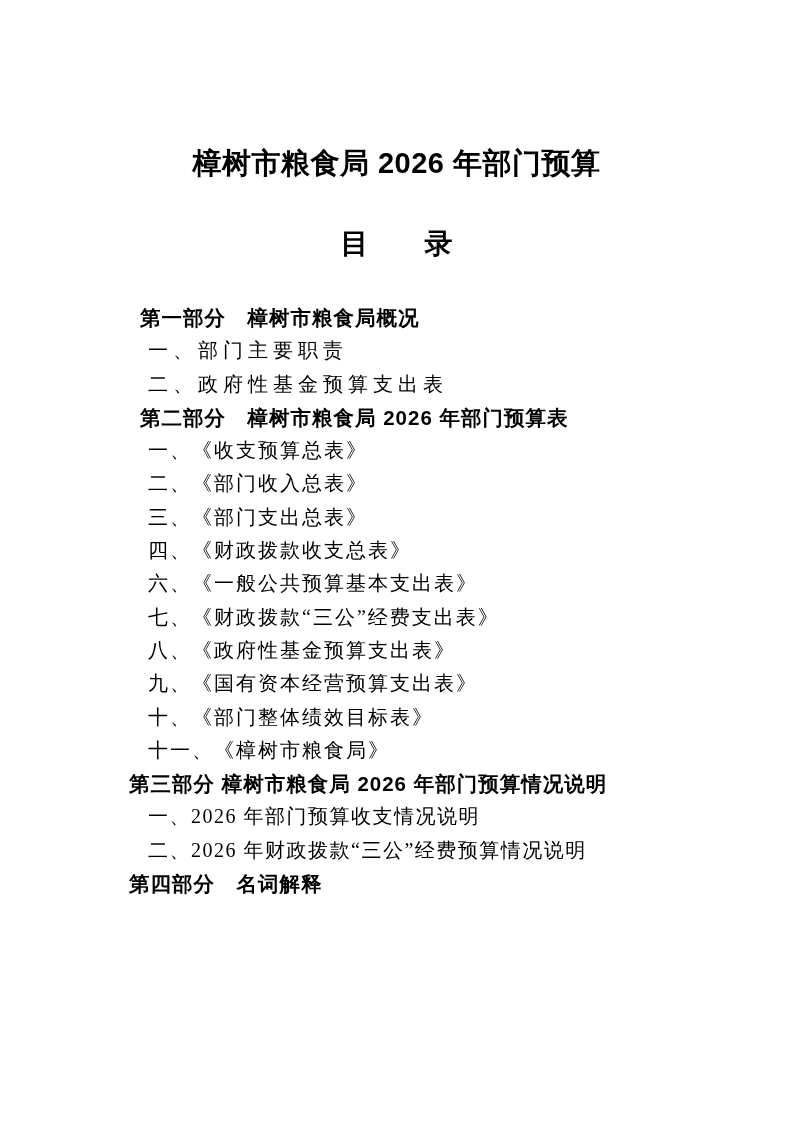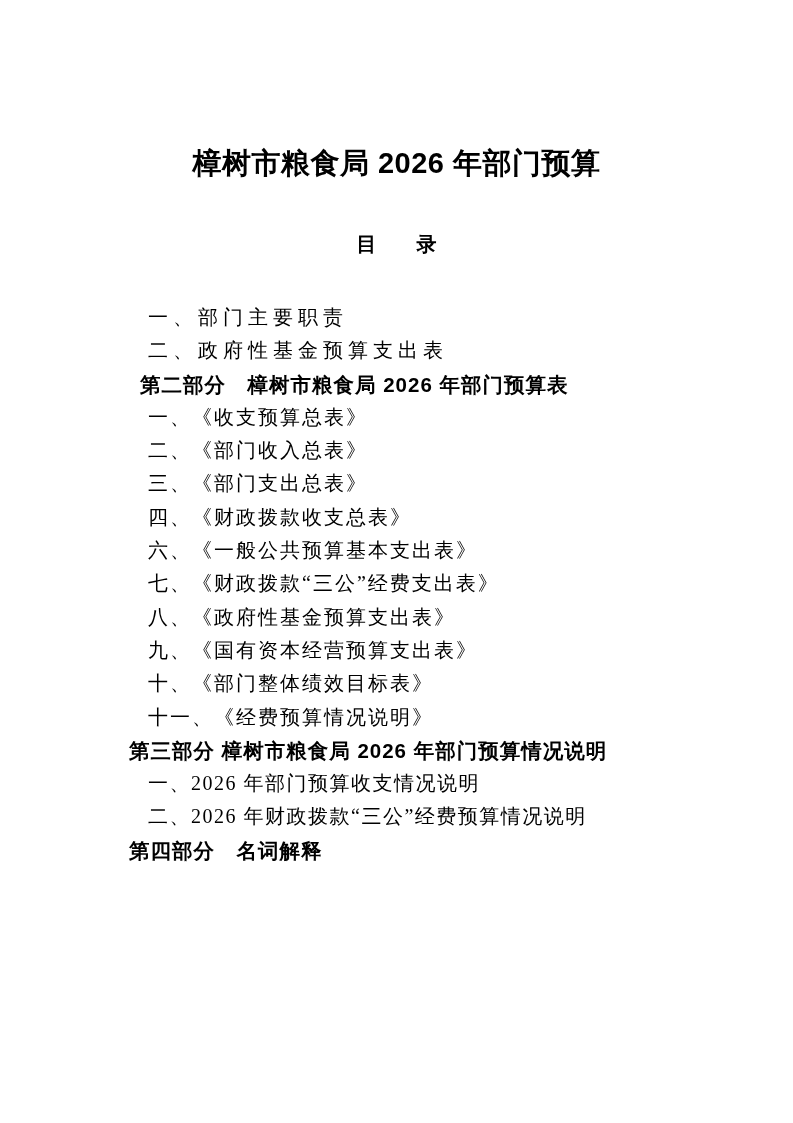--- a/index.html
+++ b/index.html
@@ -24,21 +24,21 @@
     line-height: 44px;
     letter-spacing: 0.5px;
     white-space: pre;
   }
   .toc-heading {
     position: absolute;
     top: 228px;
     left: 0;
     right: 0;
     text-align: center;
-    font-size: 20px;
+    font-size: 28px;
     font-weight: bold;
     line-height: 32px;
     white-space: pre;
   }
   .toc {
     position: absolute;
     top: 301px;
     left: 0;
     width: 100%;
   }
@@ -65,31 +65,32 @@
 </style>
 </head>
 <body>
 
 <div class="page">
   <h1 class="doc-title">樟树市粮食局 2026 年部门预算</h1>
 
   <div class="toc-heading">目　　录</div>
 
   <div class="toc" id="toc-list">
+      <div class="toc-line toc-part v-a">第一部分　樟树市粮食局概况</div>
       <div class="toc-line toc-item v-wide">一、部门主要职责</div>
       <div class="toc-line toc-item v-wide">二、政府性基金预算支出表</div>
       <div class="toc-line toc-part v-a">第二部分　樟树市粮食局 2026 年部门预算表</div>
       <div class="toc-line toc-item v-book">一、《收支预算总表》</div>
       <div class="toc-line toc-item v-book">二、《部门收入总表》</div>
       <div class="toc-line toc-item v-book">三、《部门支出总表》</div>
       <div class="toc-line toc-item v-book">四、《财政拨款收支总表》</div>
       <div class="toc-line toc-item v-book">六、《一般公共预算基本支出表》</div>
       <div class="toc-line toc-item v-book">七、《财政拨款“三公”经费支出表》</div>
       <div class="toc-line toc-item v-book">八、《政府性基金预算支出表》</div>
       <div class="toc-line toc-item v-book">九、《国有资本经营预算支出表》</div>
       <div class="toc-line toc-item v-book">十、《部门整体绩效目标表》</div>
-      <div class="toc-line toc-item v-book">十一、《经费预算情况说明》</div>
+      <div class="toc-line toc-item v-book">十一、《樟树市粮食局》</div>
       <div class="toc-line toc-part v-b">第三部分 樟树市粮食局 2026 年部门预算情况说明</div>
       <div class="toc-line toc-item v-num">一、2026 年部门预算收支情况说明</div>
       <div class="toc-line toc-item v-num">二、2026 年财政拨款“三公”经费预算情况说明</div>
       <div class="toc-line toc-part v-b">第四部分　名词解释</div>
     </div>
 </div>
 
 </body></html>

